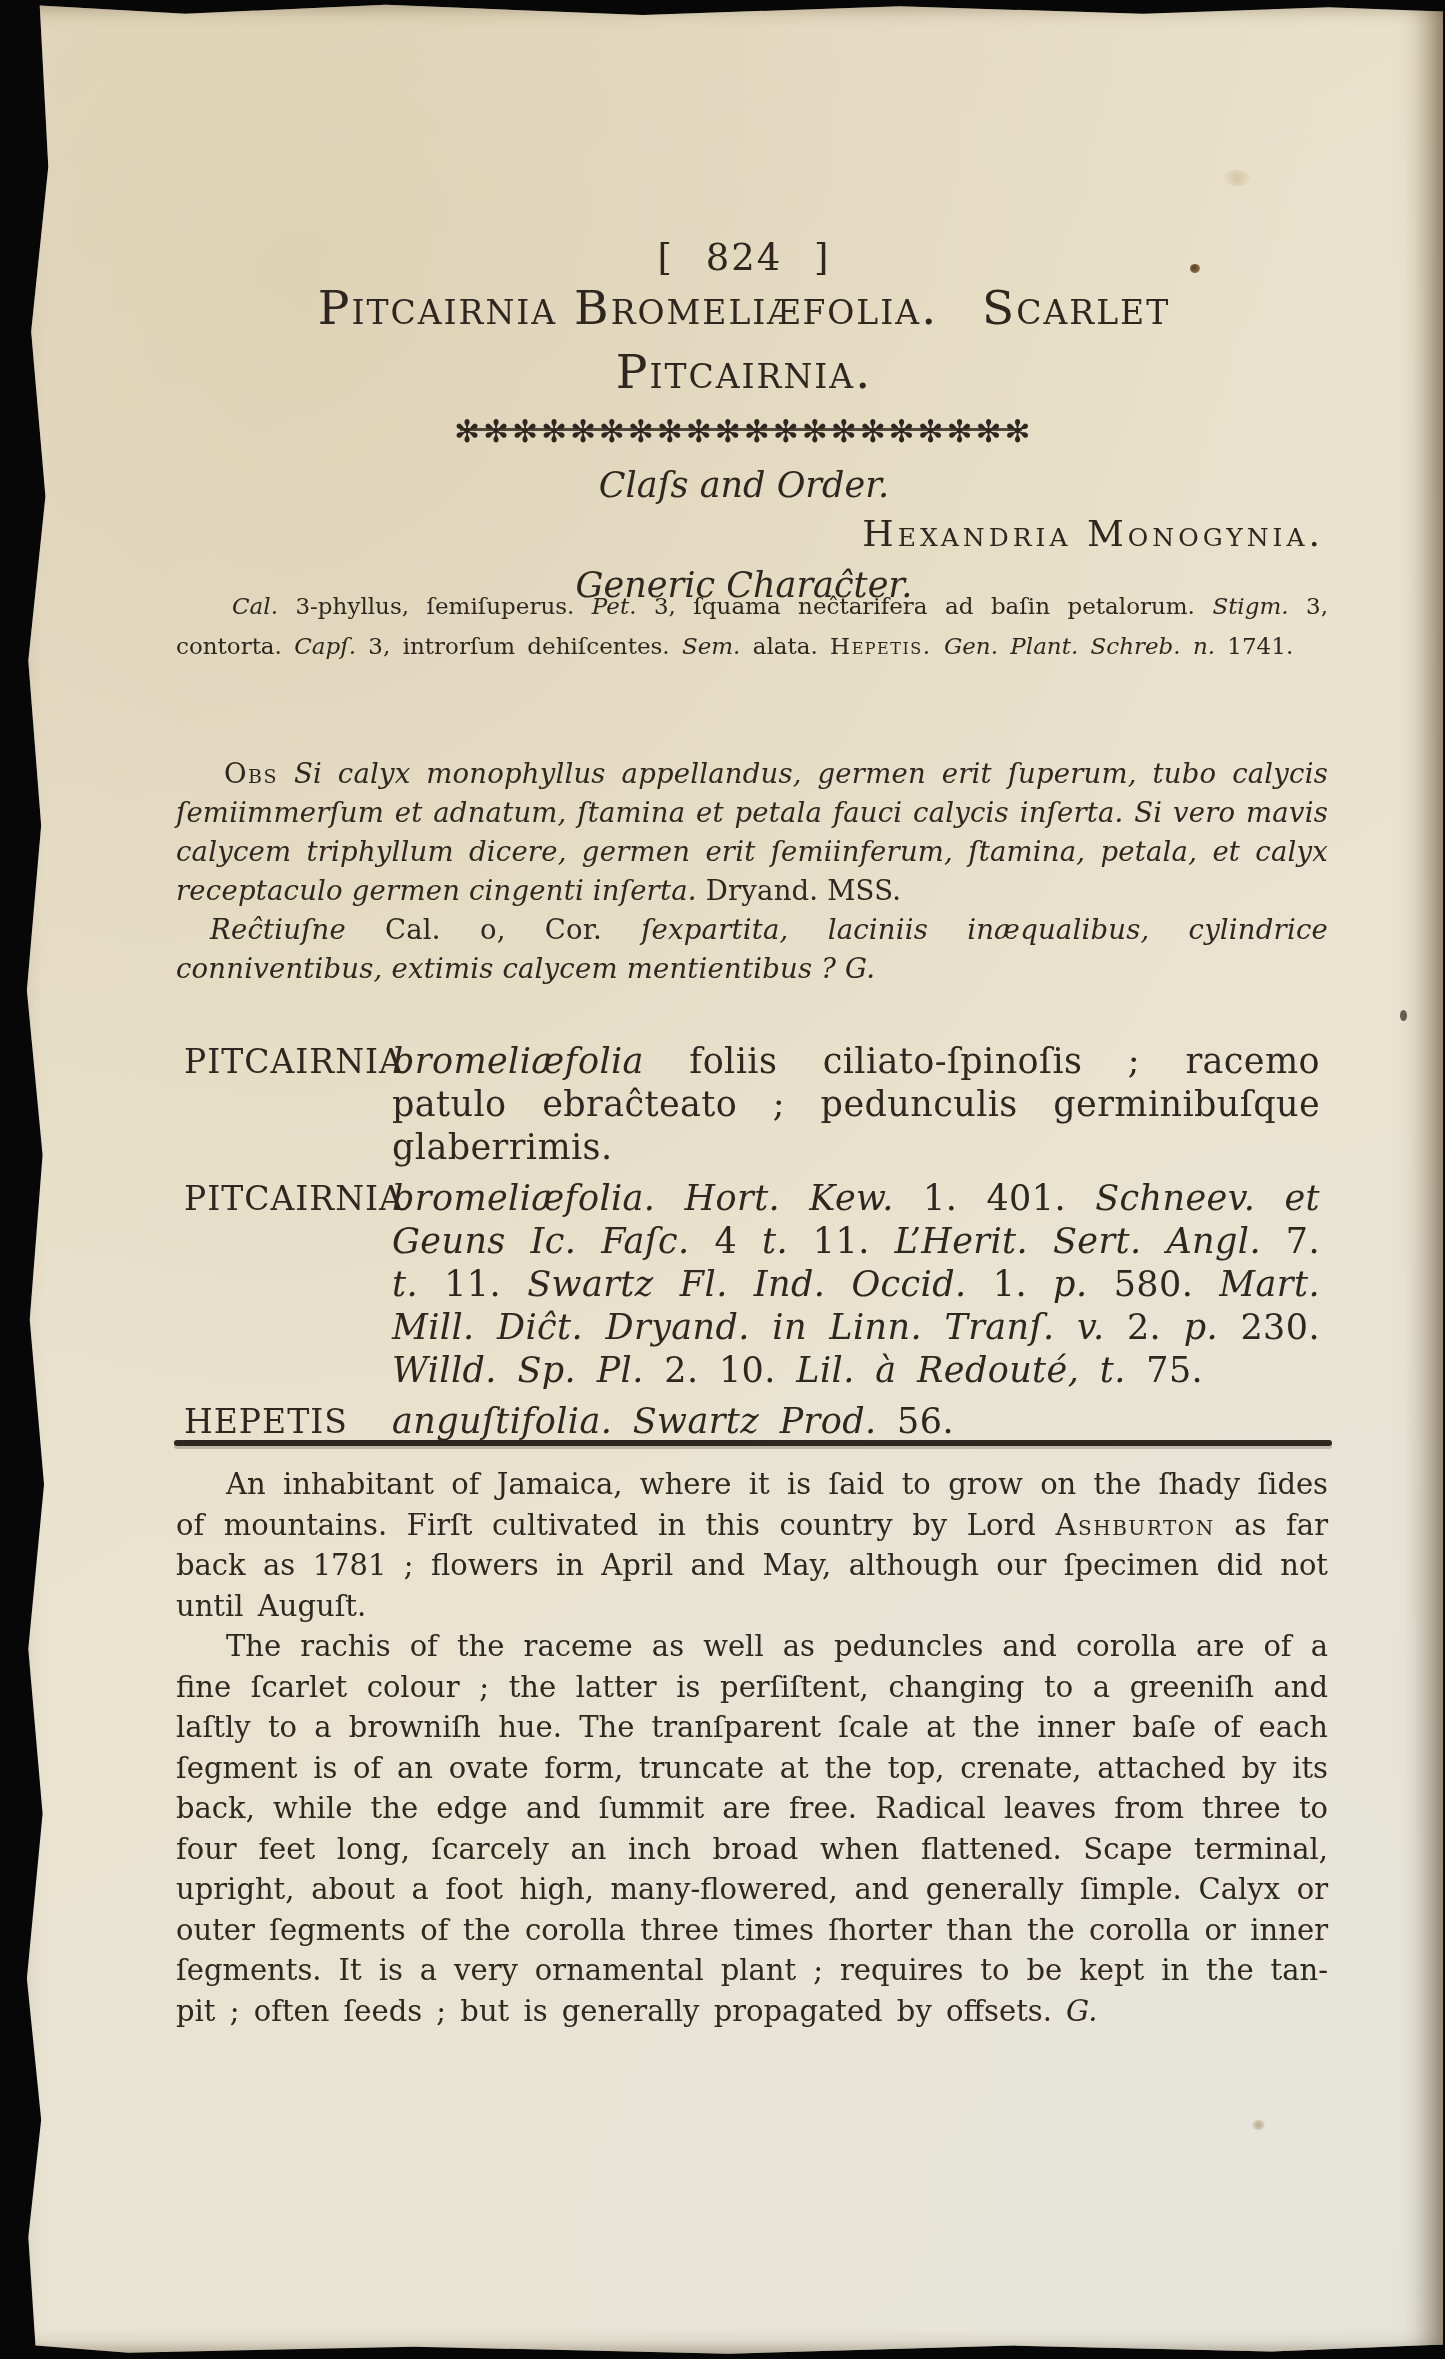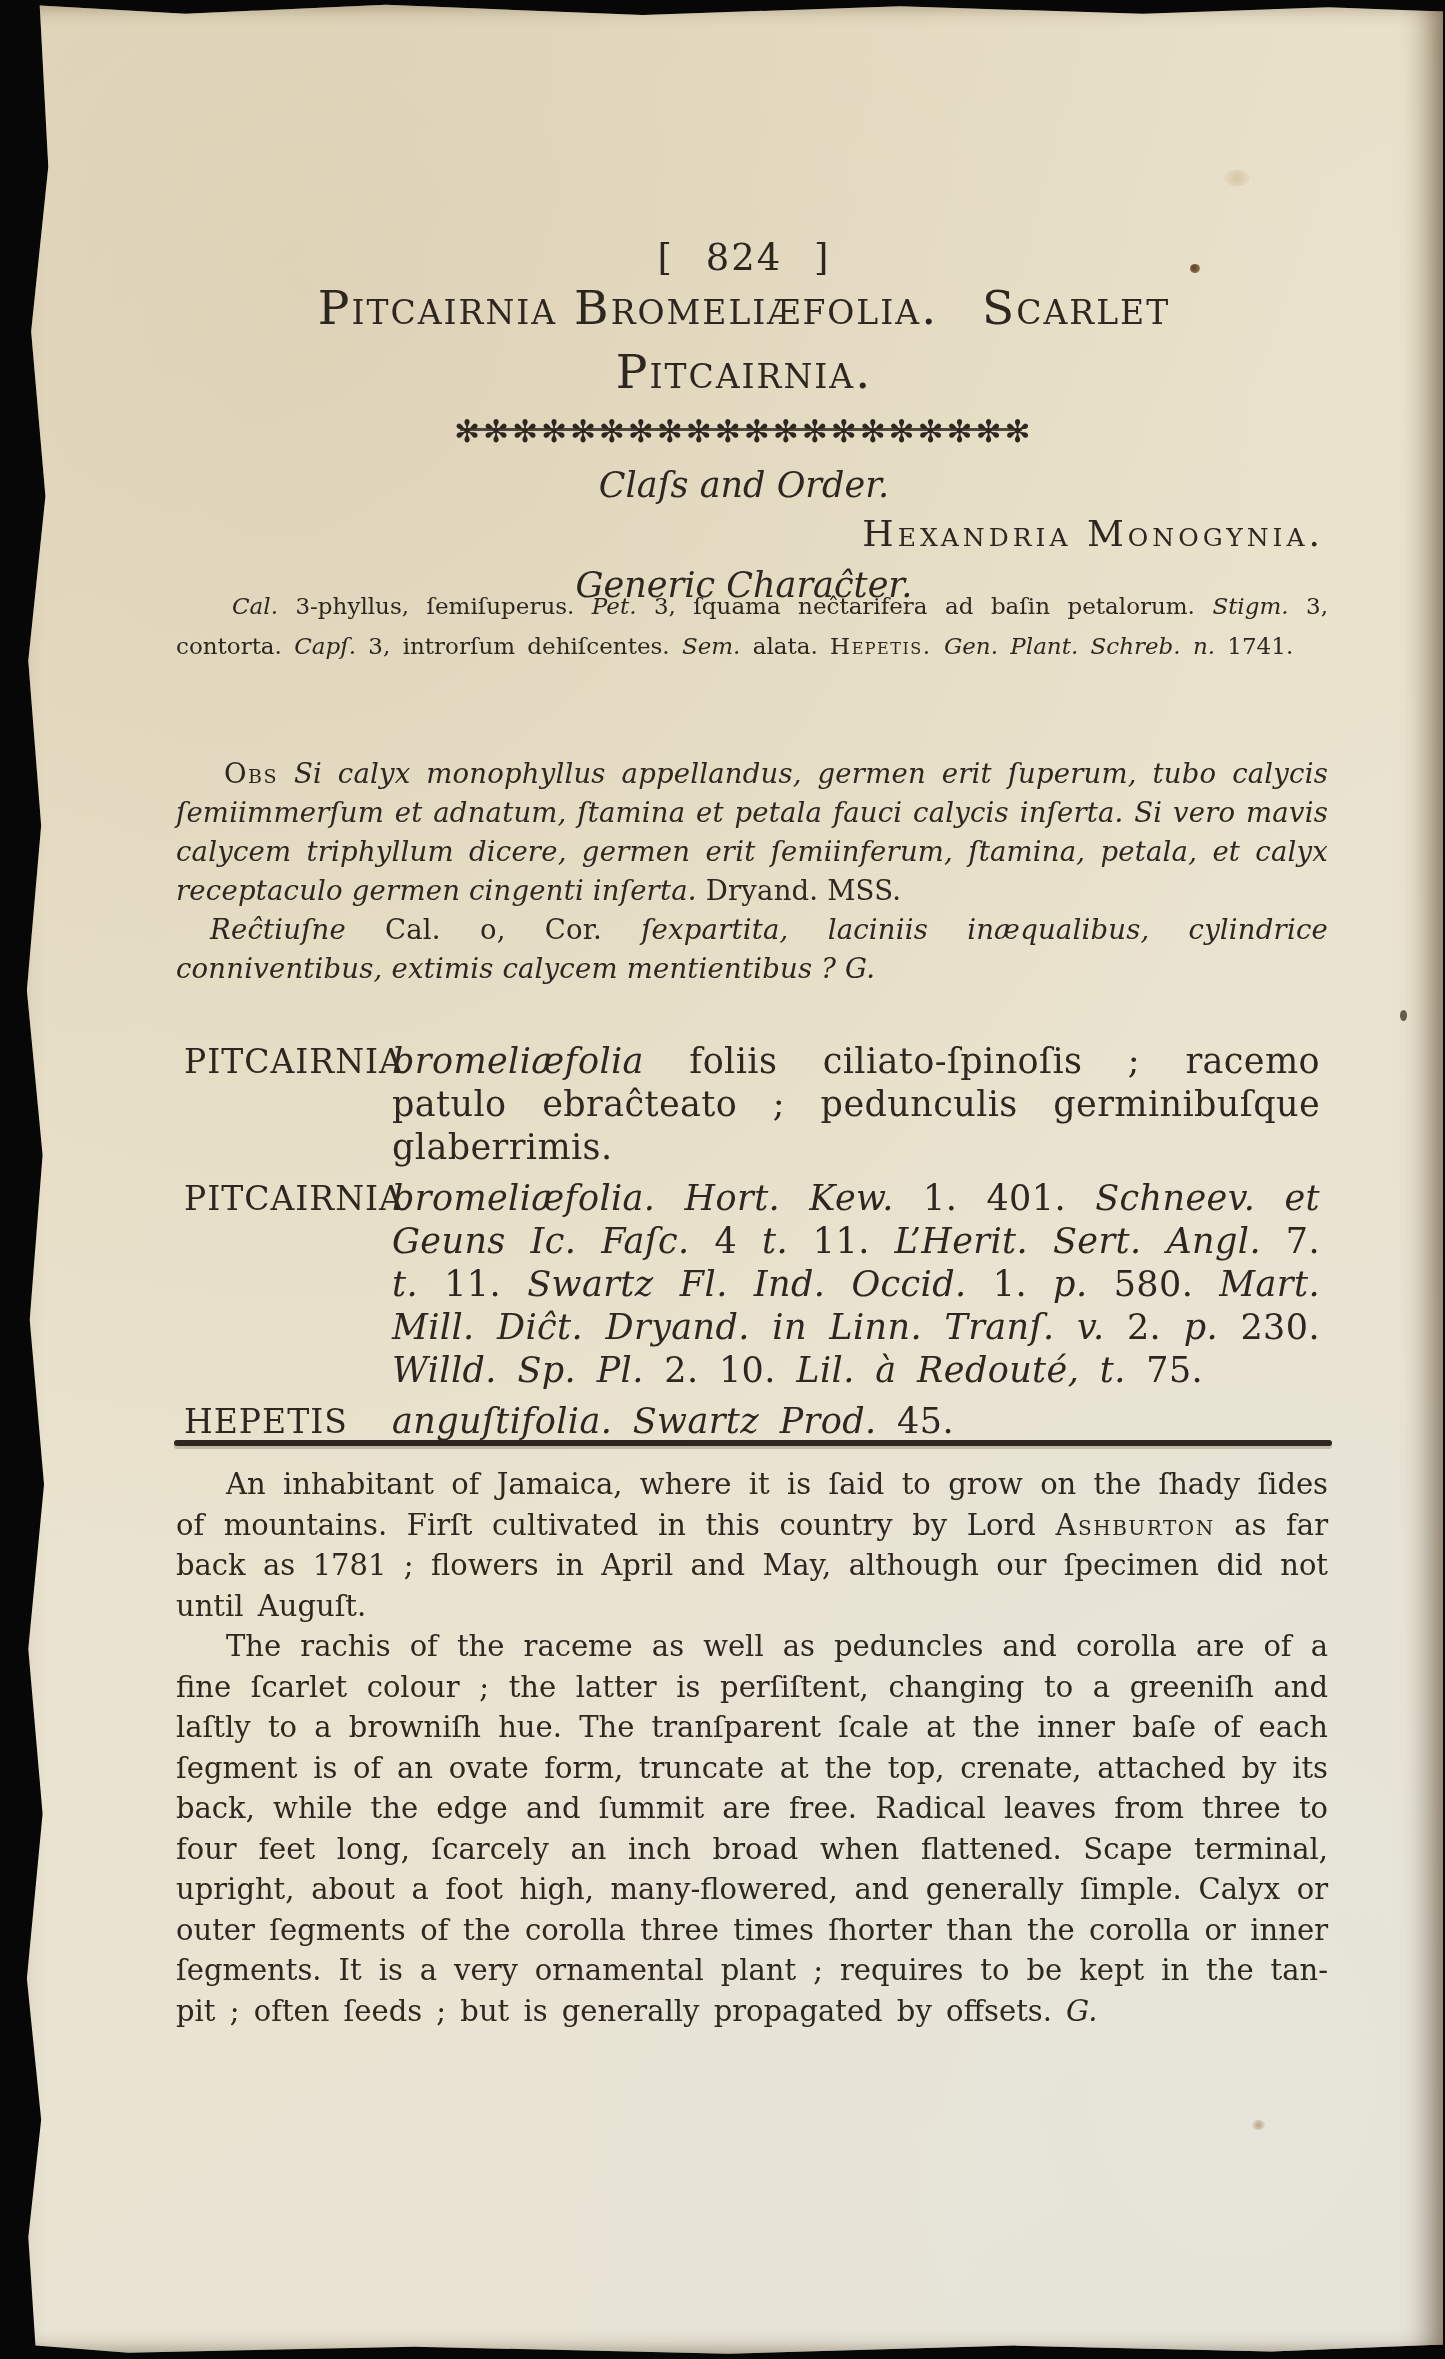--- a/index.html
+++ b/index.html
@@ -103,21 +103,21 @@
       <div class="entry">
         <span class="genus">PITCAIRNIA</span>
         <span class="cite"><span class="i">bromeliæfolia</span><span> foliis ciliato-ſpinoſis ;  racemo patulo ebraĉteato ;  pedunculis germinibuſque glaberrimis.</span></span>
       </div>
       <div class="entry">
         <span class="genus">PITCAIRNIA</span>
         <span class="cite"><span class="i">bromeliæfolia.  Hort. Kew.</span><span> 1. 401.  </span><span class="i">Schneev. et Geuns Ic. Faſc.</span><span> 4 </span><span class="i">t.</span><span> 11.  </span><span class="i">L’Herit. Sert. Angl.</span><span> 7. </span><span class="i">t.</span><span> 11.  </span><span class="i">Swartz Fl. Ind. Occid.</span><span> 1. </span><span class="i">p.</span><span> 580.  </span><span class="i">Mart. Mill. Diĉt.  Dryand. in Linn. Tranſ. v.</span><span> 2. </span><span class="i">p.</span><span> 230.  </span><span class="i">Willd. Sp. Pl.</span><span> 2. 10.  </span><span class="i">Lil. à Redouté, t.</span><span> 75.</span></span>
       </div>
       <div class="entry">
         <span class="genus">HEPETIS</span>
-        <span class="cite"><span class="i">anguſtifolia.  Swartz Prod.</span><span> 45.</span></span>
+        <span class="cite"><span class="i">anguſtifolia.  Swartz Prod.</span><span> 56.</span></span>
       </div>
     </div>
 
     <div class="abs rule"></div>
 
     <div class="abs blockw bodytext">
       <p><span>An inhabitant of Jamaica, where it is ſaid to grow on the ſhady ſides of mountains.  Firſt cultivated in this country by Lord </span><span class="sc">Ashburton</span><span> as far back as 1781 ;  flowers in April and May, although our ſpecimen did not until Auguſt.</span></p>
       <p><span>The rachis of the raceme as well as peduncles and corolla are of a fine ſcarlet colour ;  the latter is perſiſtent, changing to a greeniſh and laſtly to a browniſh hue.  The tranſparent ſcale at the inner baſe of each ſegment is of an ovate form, truncate at the top, crenate, attached by its back, while the edge and ſummit are free.  Radical leaves from three to four feet long, ſcarcely an inch broad when flattened.  Scape terminal, upright, about a foot high, many-flowered, and generally ſimple.  Calyx or outer ſegments of the corolla three times ſhorter than the corolla or inner ſegments.  It is a very ornamental plant ;  requires to be kept in the tan-pit ;  often ſeeds ;  but is generally propagated by offsets.  </span><span class="i">G.</span></p>
     </div>
 

